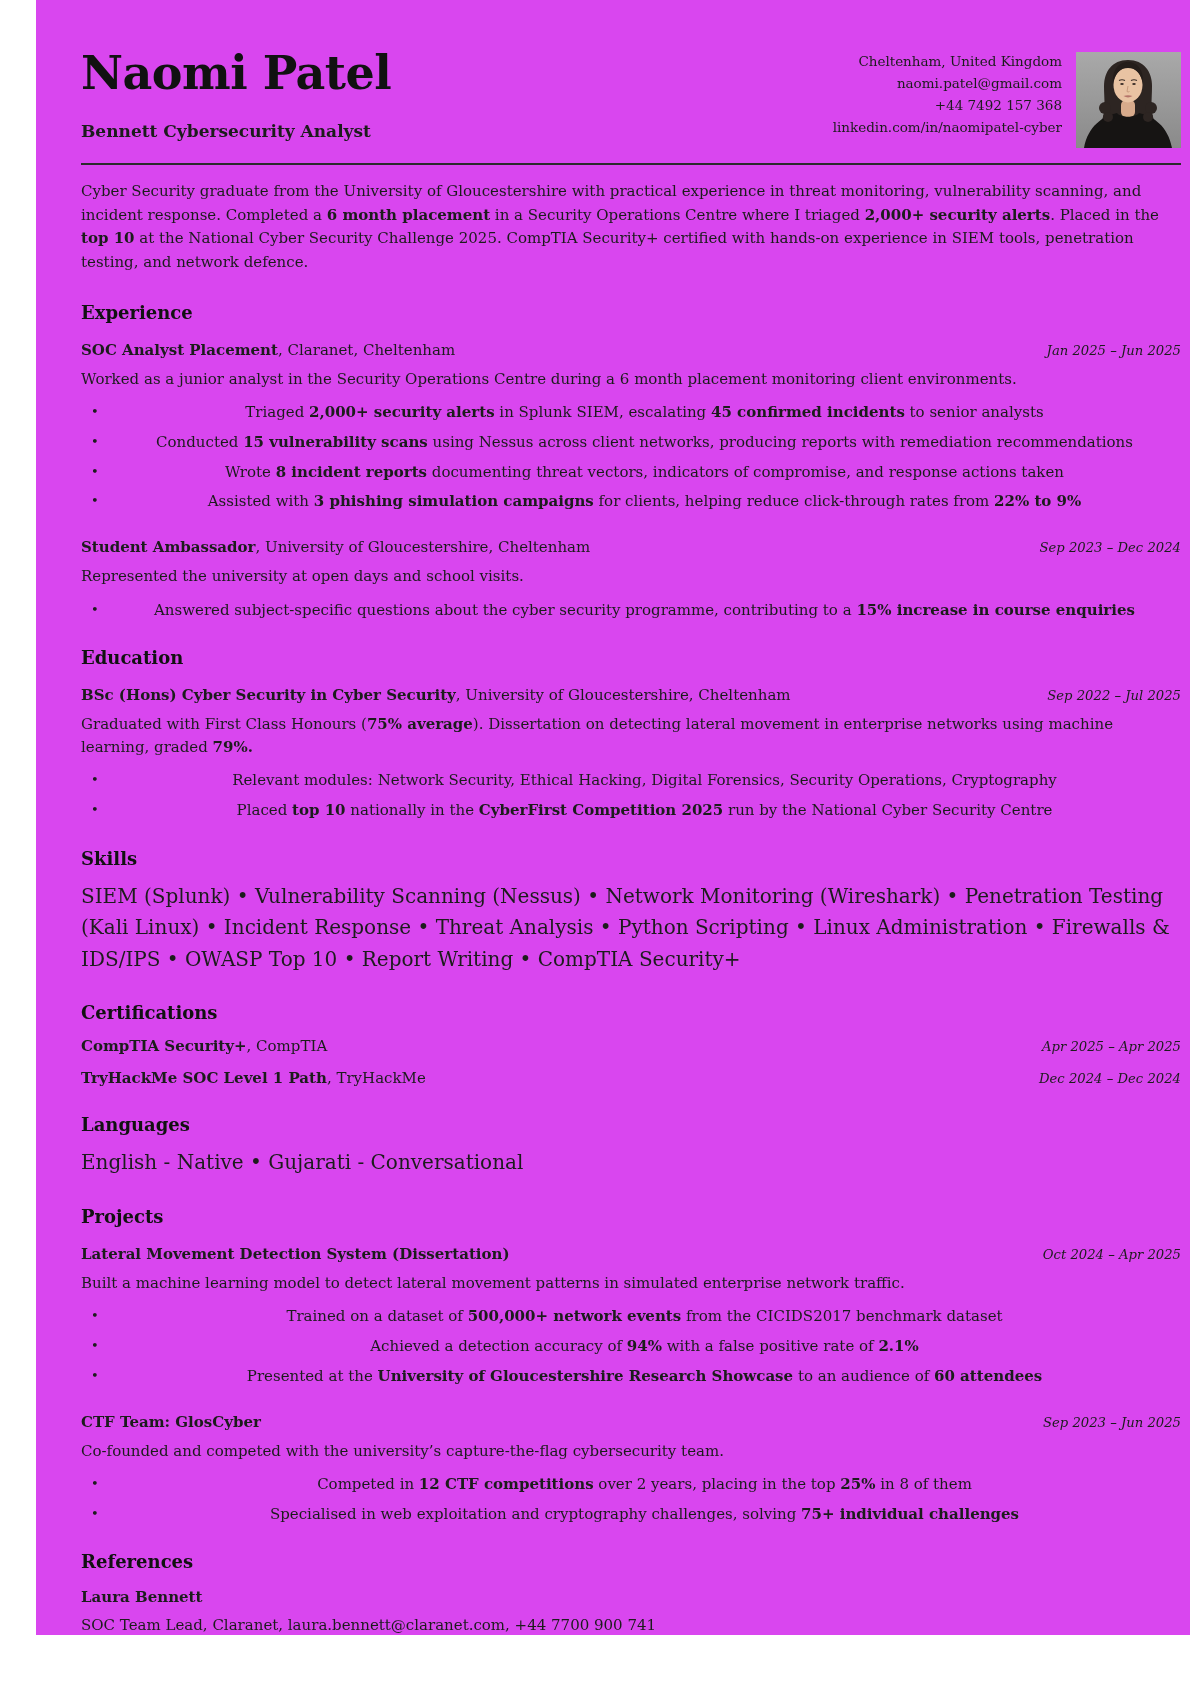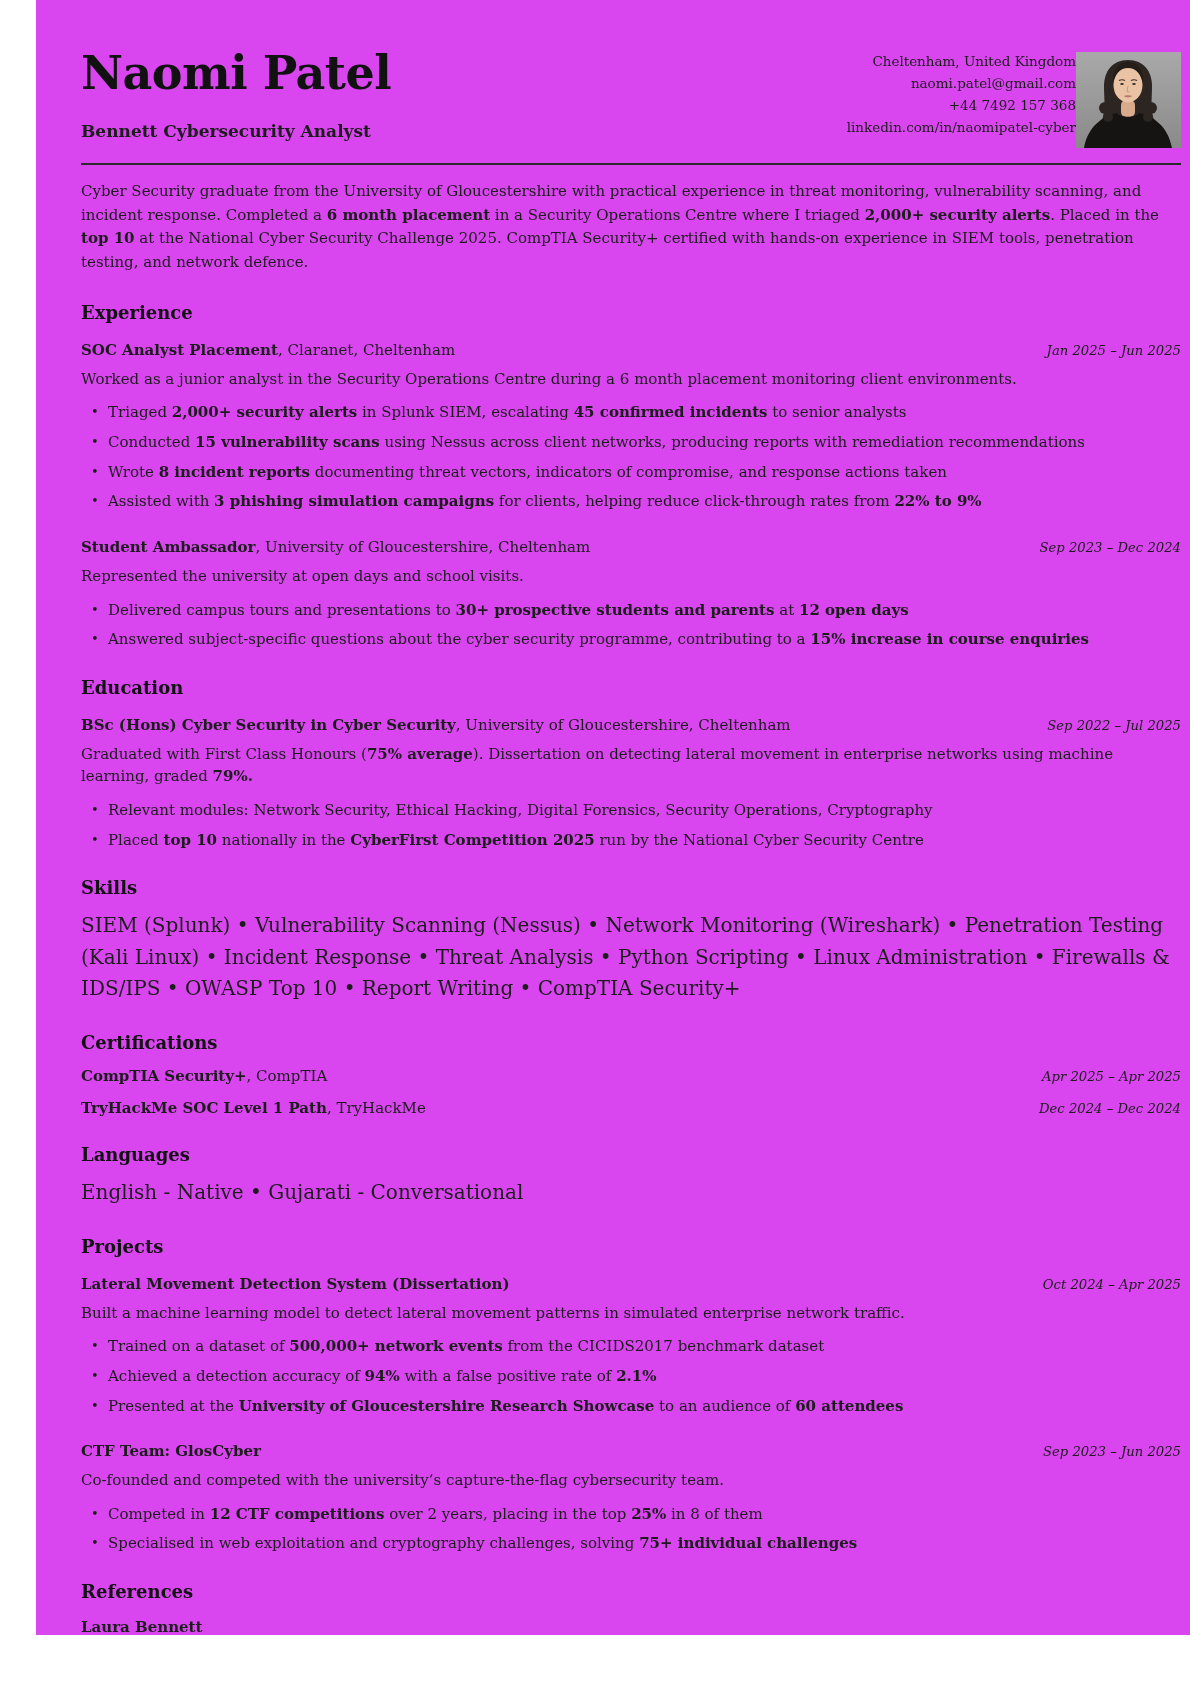--- a/index.html
+++ b/index.html
@@ -4,35 +4,35 @@
 <style>
   * { margin:0; padding:0; box-sizing:border-box; }
   html,body { background:#ffffff; }
   body { width:1190px; font-family:"DejaVu Serif","Liberation Serif",serif; color:#1c1c1c; }
   .page { width:1190px; height:1635px; position:relative; padding:42px 45px; background:#d946ef;margin-left:36px; }
 
   
   .header-row { display:flex; justify-content:space-between; align-items:flex-start; }
   .name { font-size:46px; font-weight:bold; letter-spacing:-0.5px; line-height:1.1; margin-top:6px; color:#111; }
   .job-title { font-size:17px; font-weight:bold; margin-top:22px; }
-  .header-right { display:flex; align-items:flex-start; }
+  .header-right { display:flex; gap:14px; align-items:flex-start; }
   .contact { text-align:right; font-size:13.5px; line-height:22px; margin-top:8px; }
   .photo { width:105px; height:96px; margin-top:10px; flex:0 0 auto; overflow:hidden; }
   .rule { border-top:2px solid #2b2b2b; margin-top:15px; }
 
   
   .summary { font-size:15px; line-height:1.58; margin-top:15px; }
   .section-heading { font-size:18px; font-weight:bold; margin-top:27px; color:#111; }
   .entry { margin-top:18px; }
   .entry + .entry { margin-top:26px; }
   .entry-head { display:flex; justify-content:space-between; align-items:baseline;gap:21px; }
   .entry-title { font-size:15px; }
   .entry-date { font-size:13.2px; font-style:italic; white-space:nowrap; padding-left:20px; }
   .entry-desc { font-size:15px; line-height:1.5; margin-top:9px; }
-  ul.bullets { margin-top:12px; padding-left:27px; list-style:none; }
+  ul.bullets { margin-top:12px; padding-left:27px; list-style:none;text-align:center; }
   ul.bullets li { font-size:15px; line-height:1.38; position:relative; }
   ul.bullets li + li { margin-top:9px; }
   ul.bullets li::before { content:"\2022"; position:absolute; left:-17px; top:1px; font-size:13px; }
   .inline-text { font-size:20px; line-height:1.58; margin-top:12px; }
   .cert-row { margin-top:14px; }
   .ref-name { font-size:15px; font-weight:bold; margin-top:16px; }
   .ref-detail { font-size:15px; margin-top:10px; }
   .footer { position:absolute; left:6px; right:0; bottom:20px; text-align:right; font-size:13px; }
   b { font-weight:bold; }
 </style>
@@ -102,21 +102,20 @@
     </ul>
   </section>
 
   <section class="entry">
     <div class="entry-head">
       <div class="entry-title"><b>Student Ambassador</b><span>, University of Gloucestershire, Cheltenham</span></div>
       <div class="entry-date">Sep 2023 – Dec 2024</div>
     </div>
     <p class="entry-desc">Represented the university at open days and school visits.</p>
     <ul class="bullets">
-      <li><span>Delivered campus tours and presentations to </span><b>30+ prospective students and parents</b><span> at </span><b>12 open days</b></li>
       <li><span>Answered subject-specific questions about the cyber security programme, contributing to a </span><b>15% increase in course enquiries</b></li>
     </ul>
   </section>
 
   <h2 class="section-heading">Education</h2>
 
   <section class="entry">
     <div class="entry-head">
       <div class="entry-title"><b>BSc (Hons) Cyber Security in Cyber Security</b><span>, University of Gloucestershire, Cheltenham</span></div>
       <div class="entry-date">Sep 2022 – Jul 2025</div>

